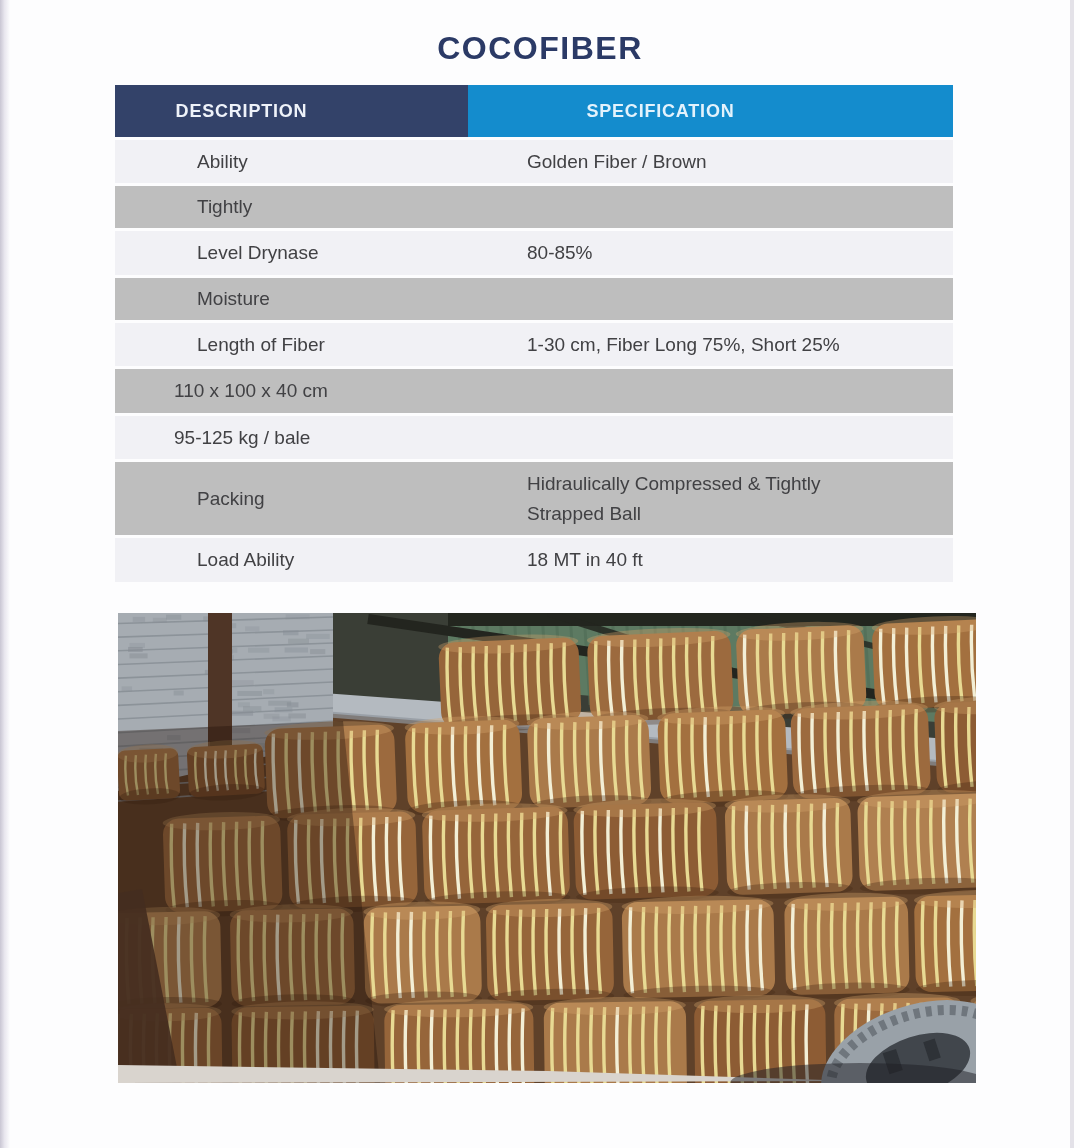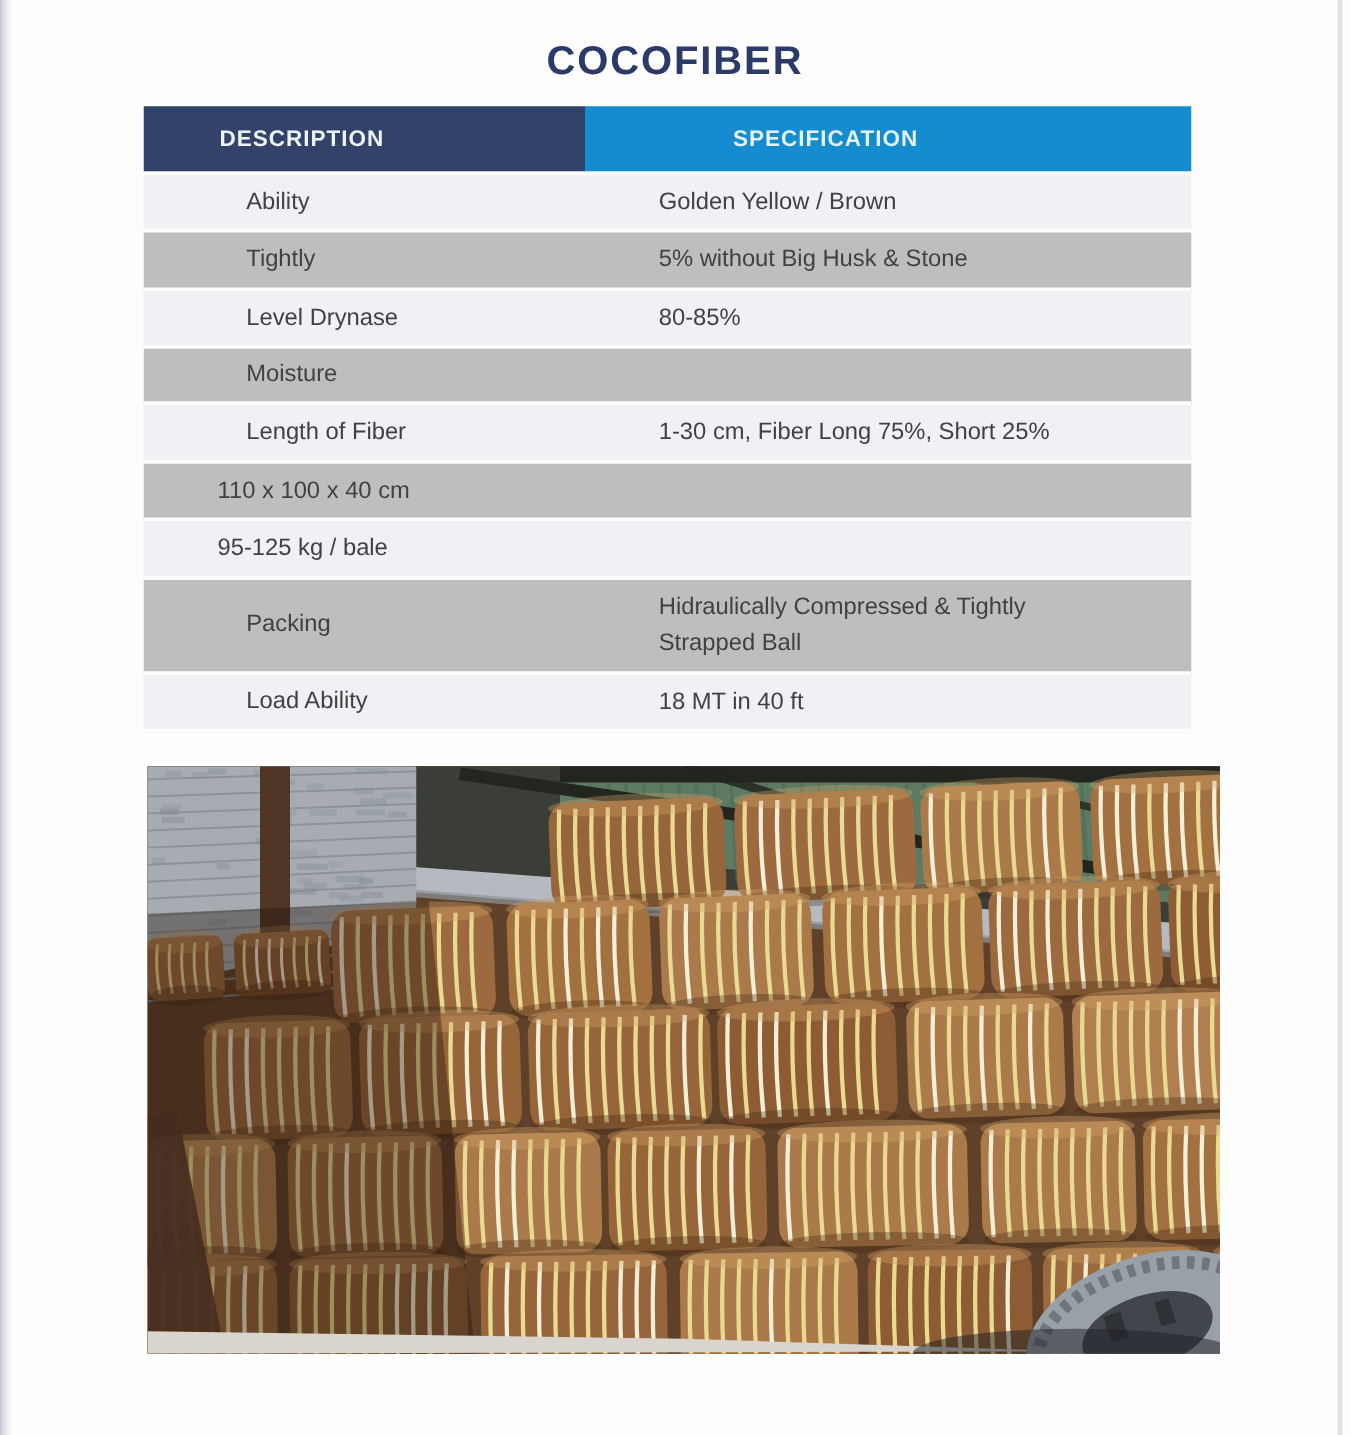--- a/index.html
+++ b/index.html
@@ -55,25 +55,24 @@
 <h1 class="page-title">COCOFIBER</h1>
 
 <div class="spec-table">
   <div class="thead">
     <div class="th th-desc">DESCRIPTION</div>
     <div class="th th-spec">SPECIFICATION</div>
   </div>
   <div class="tbody">
     <div class="tr">
       <div class="td-desc">Ability</div>
-      <div class="td-spec">Golden Yellow / Brown</div>
+      <div class="td-spec">Golden Fiber / Brown</div>
     </div>
     <div class="tr">
       <div class="td-desc">Tightly</div>
-      <div class="td-spec">5% without Big Husk &amp; Stone</div>
     </div>
     <div class="tr">
       <div class="td-desc">Level Drynase</div>
       <div class="td-spec">80-85%</div>
     </div>
     <div class="tr">
       <div class="td-desc">Moisture</div>
     </div>
     <div class="tr">
       <div class="td-desc">Length of Fiber</div>

